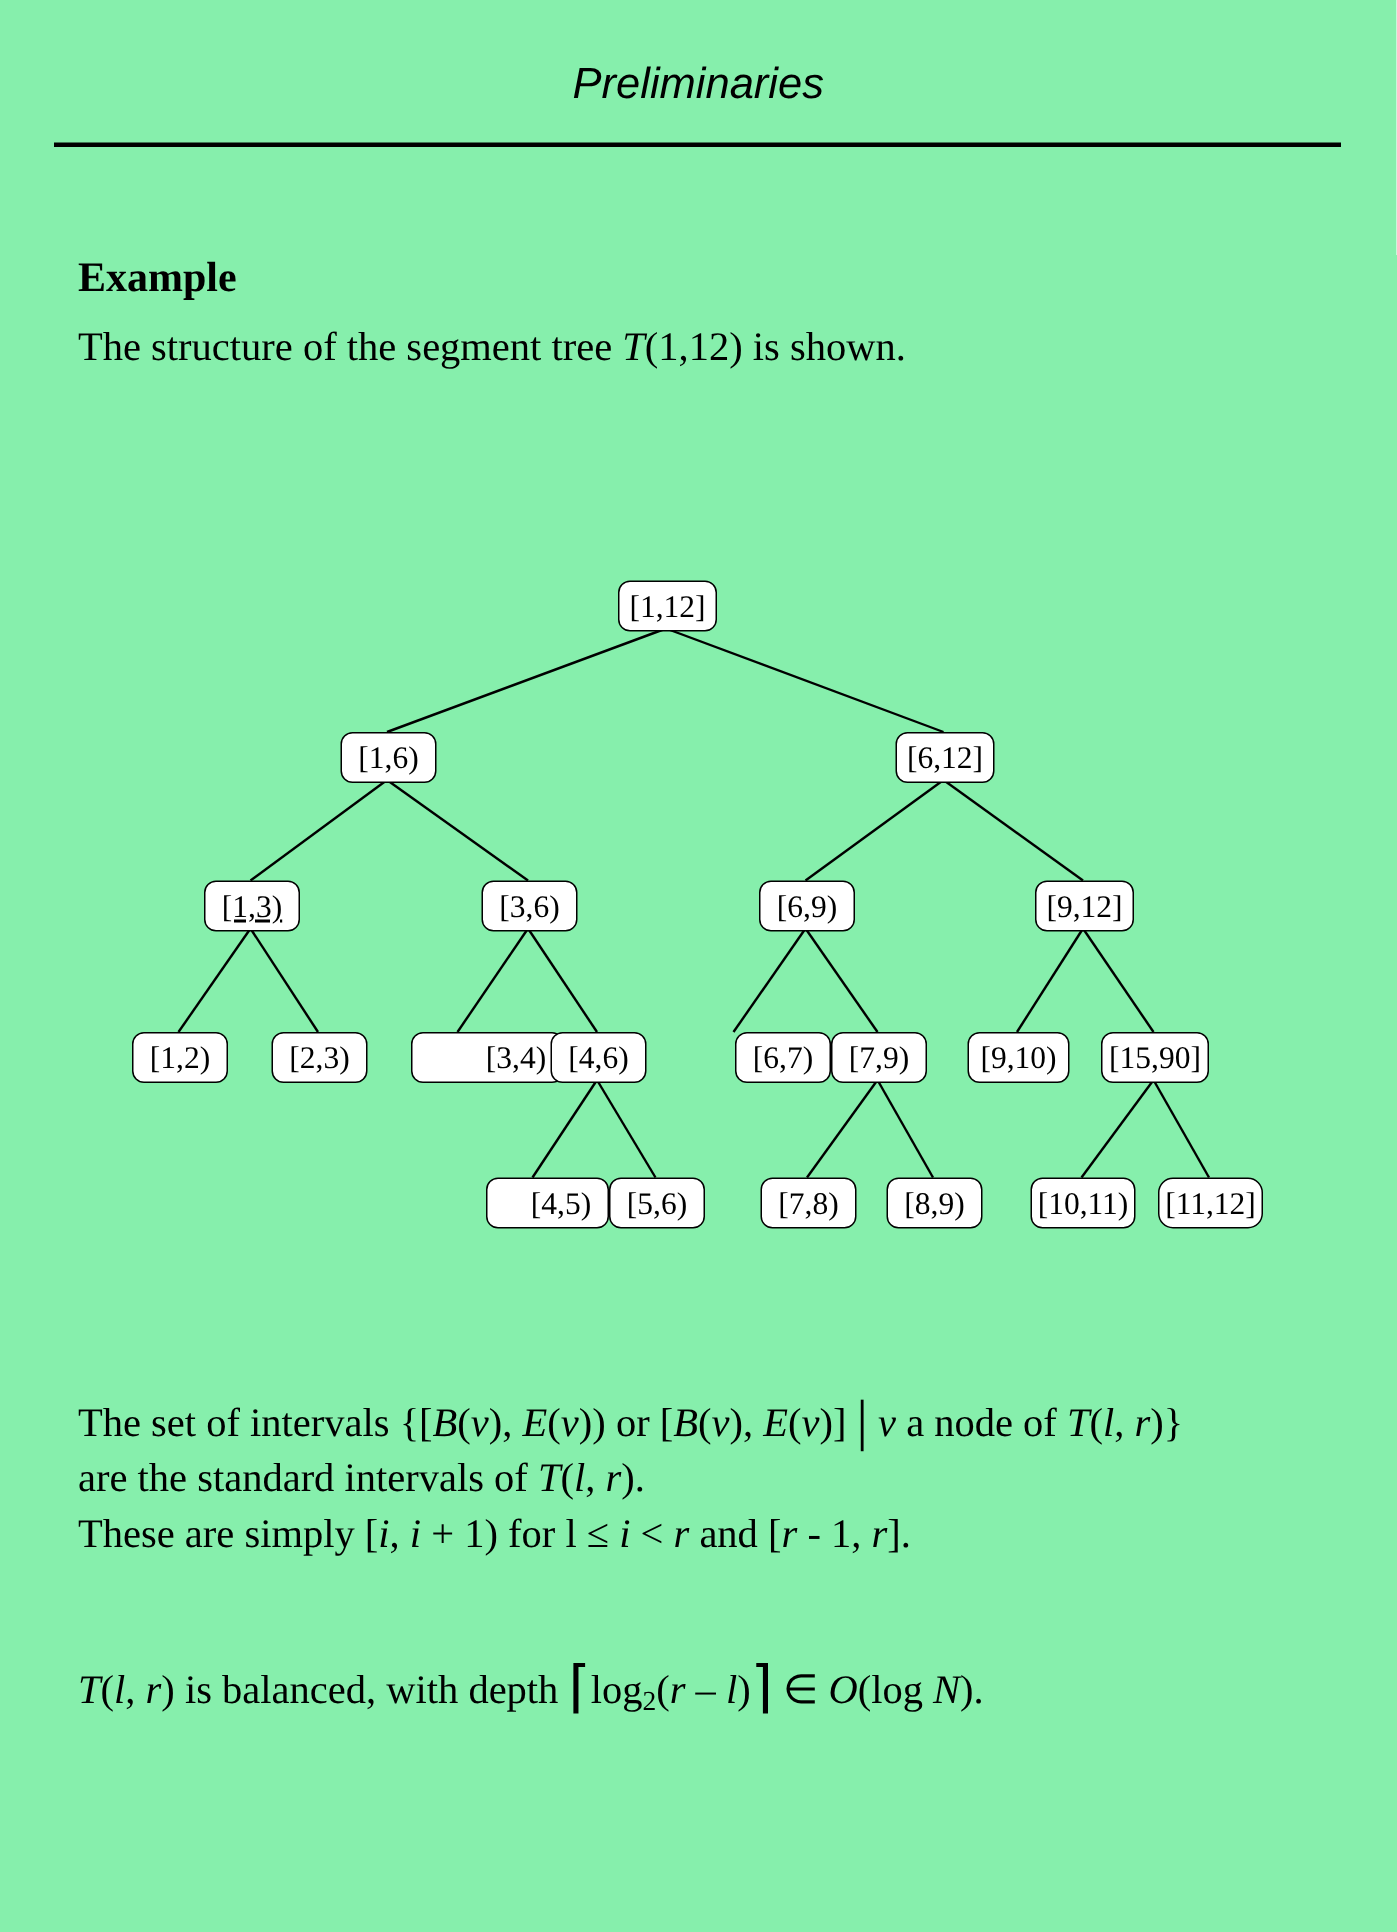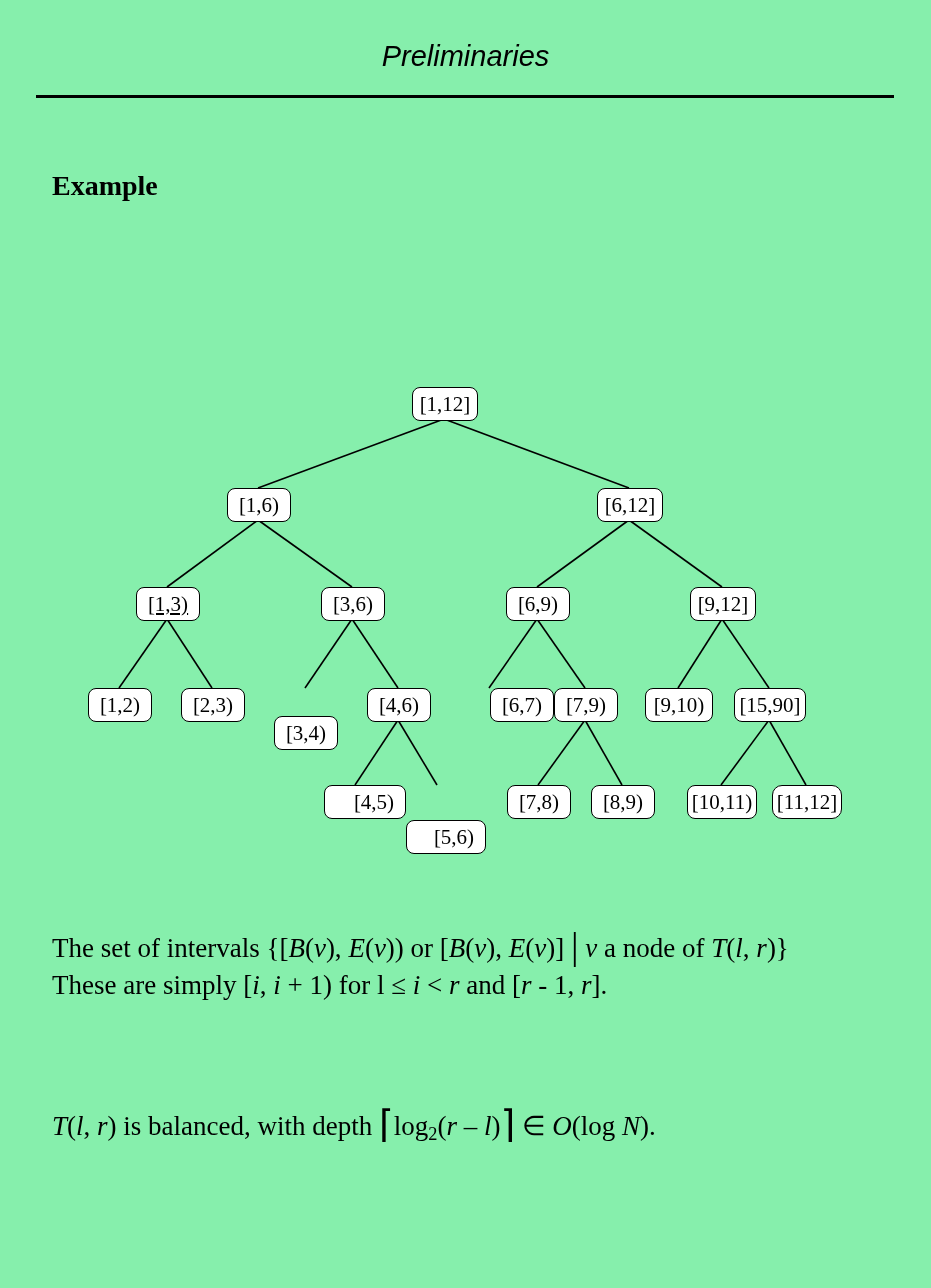--- a/index.html
+++ b/index.html
@@ -24,20 +24,21 @@
 </style>
 </head>
 <body>
 
 <div id="page">
   <div class="title">Preliminaries</div>
   <div class="rule"></div>
   <div class="example">Example</div>
 
   <div class="para" id="intro">
+    <div><span>The structure of the segment tree </span><span class="it">T</span><span>(1,12) is shown.</span></div>
   </div>
 
   <div id="tree">
     <svg width="931" height="1288" viewBox="0 0 931 1288">
         <line x1="444" y1="419" x2="258" y2="488" stroke="#000" stroke-width="1.6"></line>
         <line x1="444" y1="419" x2="629" y2="488" stroke="#000" stroke-width="1.6"></line>
         <line x1="258" y1="520" x2="167" y2="587" stroke="#000" stroke-width="1.6"></line>
         <line x1="258" y1="520" x2="352" y2="587" stroke="#000" stroke-width="1.6"></line>
         <line x1="629" y1="520" x2="537" y2="587" stroke="#000" stroke-width="1.6"></line>
         <line x1="629" y1="520" x2="722" y2="587" stroke="#000" stroke-width="1.6"></line>
@@ -58,33 +59,34 @@
       </svg>
   <div class="tnode" style="left: 412px; top: 387px; width: 64px;">[1,12]</div>
       <div class="tnode" style="left: 227px; top: 488px; width: 62px;">[1,6)</div>
       <div class="tnode" style="left: 597px; top: 488px; width: 64px;">[6,12]</div>
       <div class="tnode" style="left: 136px; top: 587px; width: 62px; text-decoration: underline;">[1,3)</div>
       <div class="tnode" style="left: 321px; top: 587px; width: 62px;">[3,6)</div>
       <div class="tnode" style="left: 506px; top: 587px; width: 62px;">[6,9)</div>
       <div class="tnode" style="left: 690px; top: 587px; width: 64px;">[9,12]</div>
       <div class="tnode" style="left: 88px; top: 688px; width: 62px;">[1,2)</div>
       <div class="tnode" style="left: 181px; top: 688px; width: 62px;">[2,3)</div>
-      <div class="tnode" style="left: 274px; top: 716px; width: 62px;">[3,4)</div>
+      <div class="tnode" style="left: 274px; top: 688px; width: 62px; padding-left: 38px;">[3,4)</div>
       <div class="tnode" style="left: 367px; top: 688px; width: 62px;">[4,6)</div>
       <div class="tnode" style="left: 458px; top: 688px; width: 62px; margin-left: 32px;">[6,7)</div>
       <div class="tnode" style="left: 554px; top: 688px; width: 62px;">[7,9)</div>
       <div class="tnode" style="left: 645px; top: 688px; width: 66px;">[9,10)</div>
       <div class="tnode" style="left: 734px; top: 688px; width: 70px;">[15,90]</div>
       <div class="tnode" style="left: 324px; top: 785px; width: 62px; padding-left: 18px;">[4,5)</div>
-      <div class="tnode" style="left: 406px; top: 820px; width: 62px; padding-left: 16px;">[5,6)</div>
+      <div class="tnode" style="left: 406px; top: 785px; width: 62px;">[5,6)</div>
       <div class="tnode" style="left: 507px; top: 785px; width: 62px;">[7,8)</div>
       <div class="tnode" style="left: 591px; top: 785px; width: 62px;">[8,9)</div>
       <div class="tnode" style="left: 687px; top: 785px; width: 68px;">[10,11)</div>
       <div class="tnode" style="left: 772px; top: 785px; width: 68px; border-radius: 10px;">[11,12]</div>
     </div>
 
   <div class="para" id="body-text">
     <div><span>The set of intervals {[</span><span class="it">B</span><span>(</span><span class="it">v</span><span>), </span><span class="it">E</span><span>(</span><span class="it">v</span><span>)) or [</span><span class="it">B</span><span>(</span><span class="it">v</span><span>), </span><span class="it">E</span><span>(</span><span class="it">v</span><span>)] </span><span class="big">|</span><span> </span><span class="it">v</span><span> a node of </span><span class="it">T</span><span>(</span><span class="it">l</span><span>, </span><span class="it">r</span><span>)}</span></div>
+    <div><span>are the standard intervals of </span><span class="it">T</span><span>(</span><span class="it">l</span><span>, </span><span class="it">r</span><span>).</span></div>
     <div><span>These are simply [</span><span class="it">i</span><span>, </span><span class="it">i</span><span> + 1) for l ≤ </span><span class="it">i</span><span> &lt; </span><span class="it">r</span><span> and [</span><span class="it">r</span><span> - 1, </span><span class="it">r</span><span>].</span></div>
   </div>
 
   <div class="para" id="depth-line"><span class="it">T</span><span>(</span><span class="it">l</span><span>, </span><span class="it">r</span><span>) is balanced, with depth </span><span class="big">⌈</span><span>log</span><span class="sub">2</span><span>(</span><span class="it">r</span><span> – </span><span class="it">l</span><span>)</span><span class="big">⌉</span><span> ∈ </span><span class="it">O</span><span>(log </span><span class="it">N</span><span>).</span></div>
 </div>
 
 </body></html>

